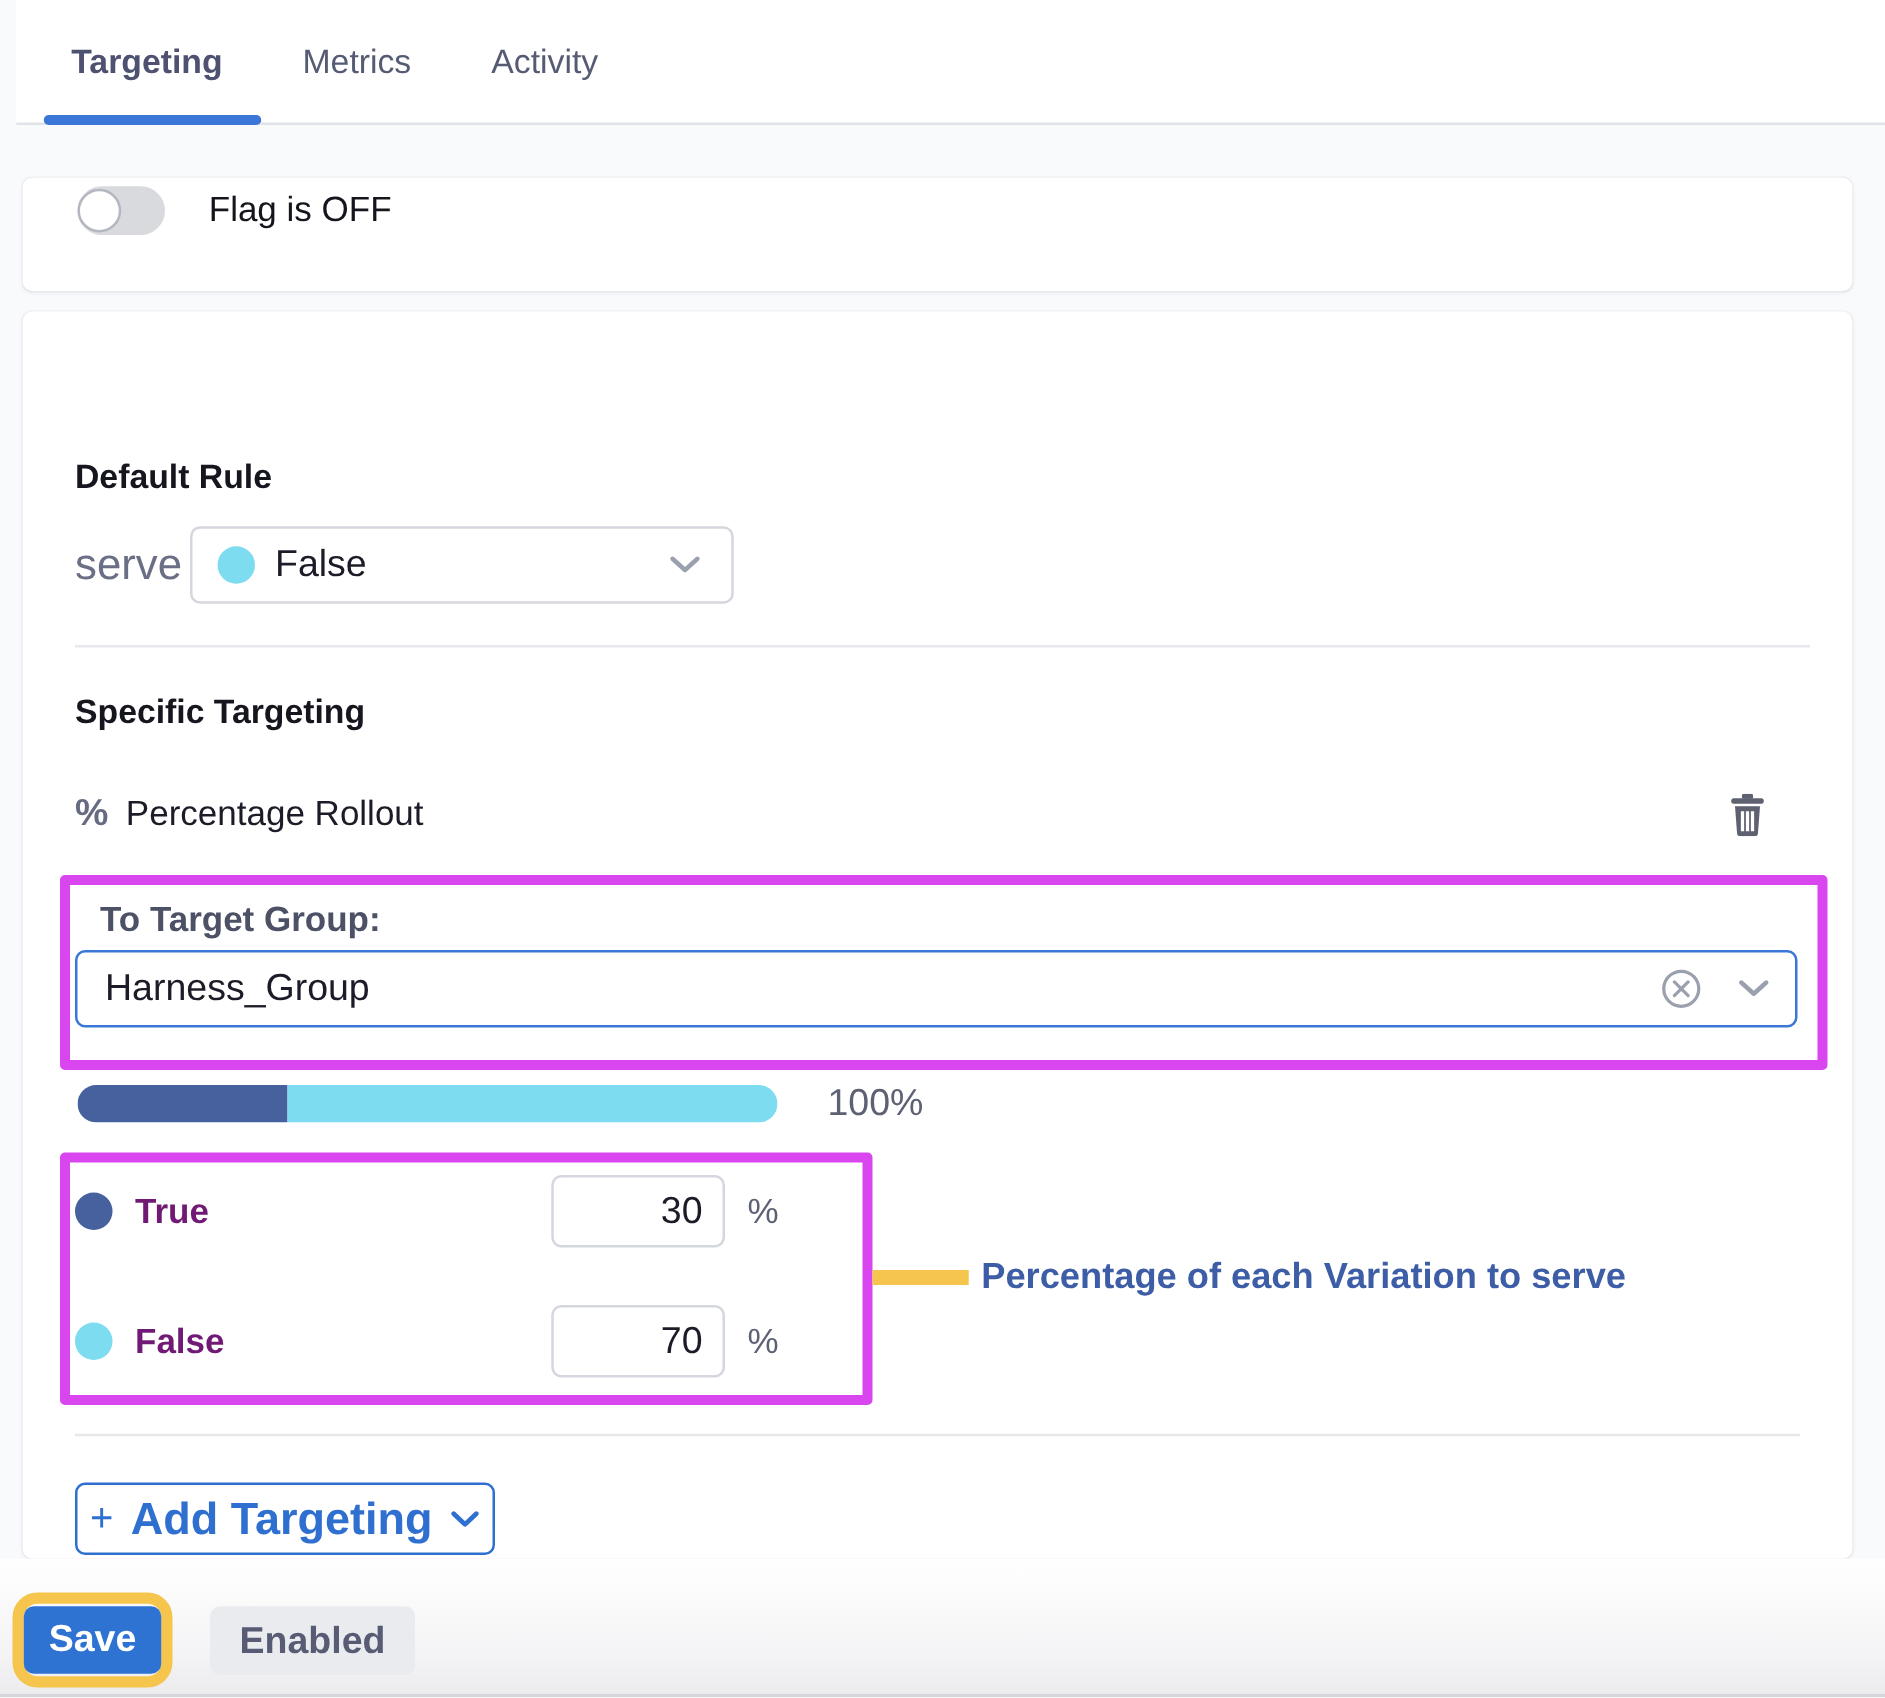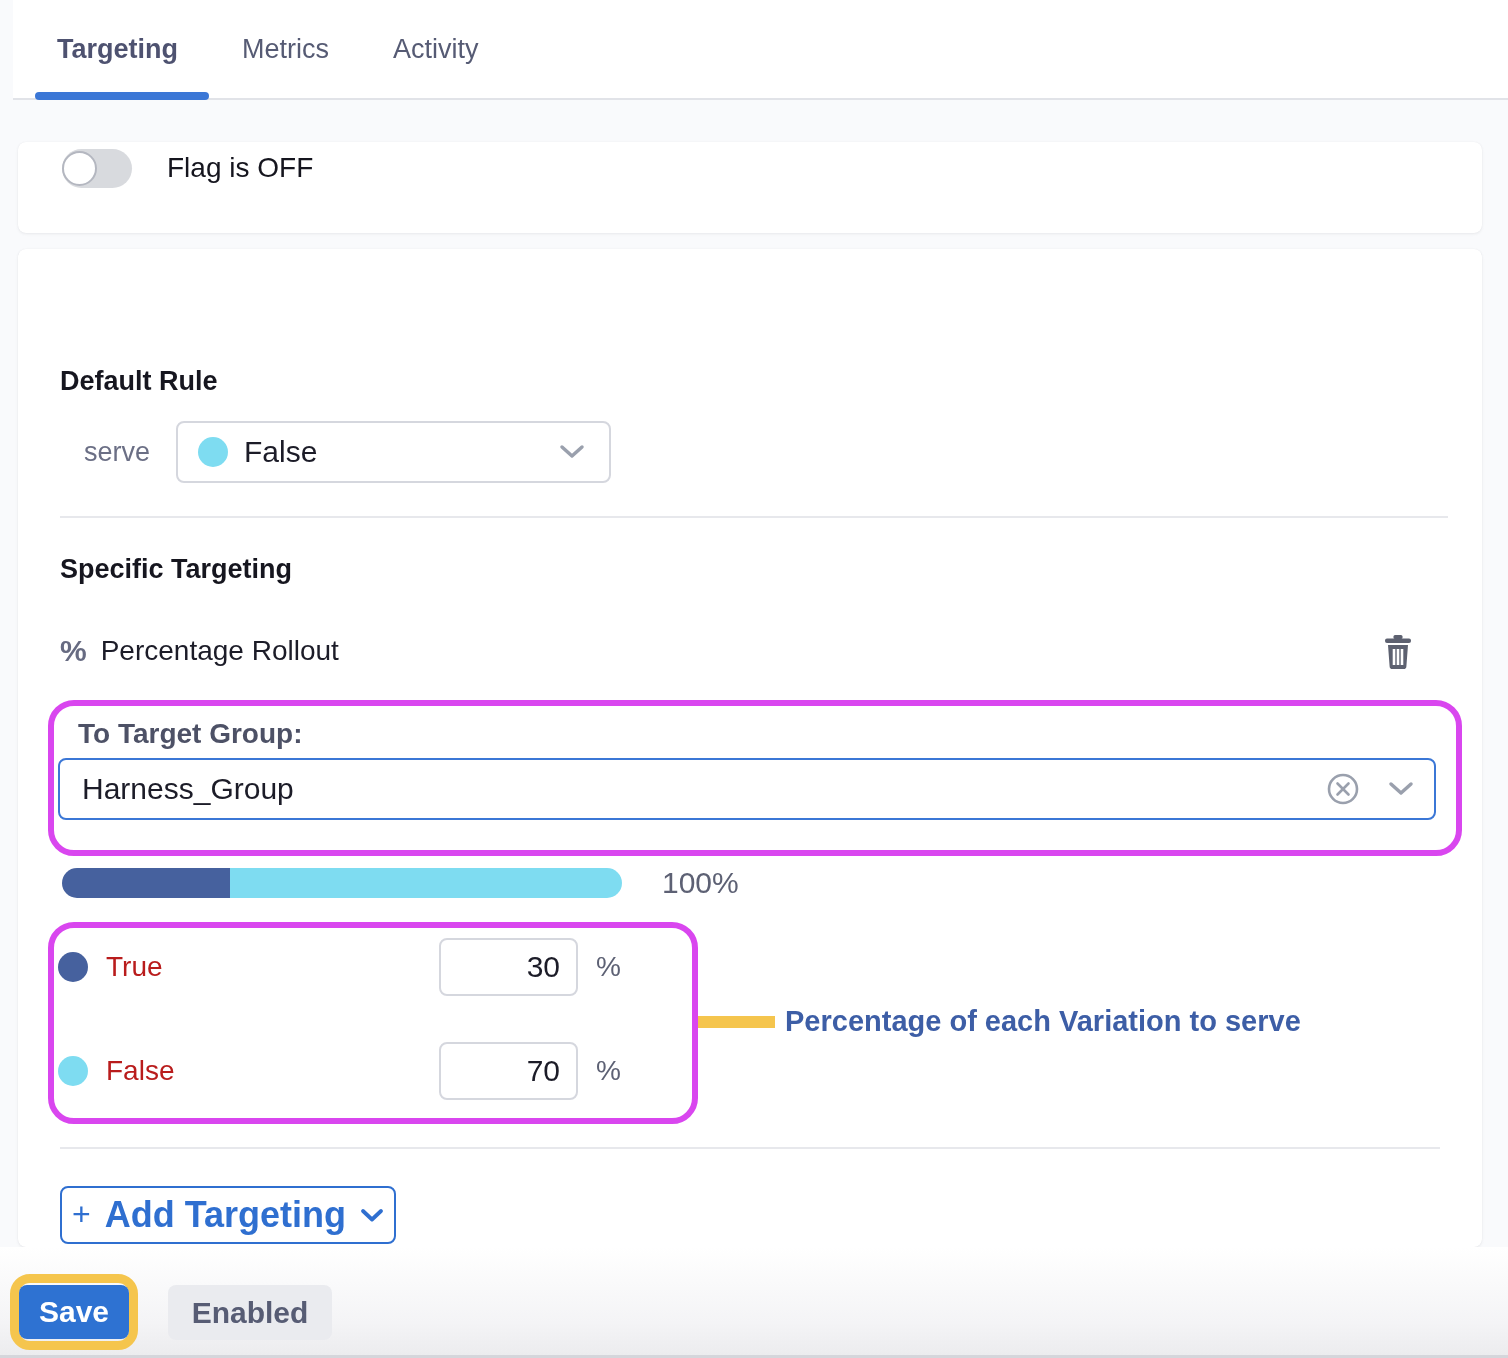--- a/index.html
+++ b/index.html
@@ -25,52 +25,52 @@
   .flag-row { position:absolute; left:44px; top:6px; display:flex; align-items:center; gap:35px; height:40px; }
   .toggle { position:relative; width:70px; height:39px; background:#d8dade; border-radius:20px; cursor:pointer; }
   .toggle .knob { position:absolute; left:0px; top:2px; width:35px; height:35px;
     background:#ffffff; border:2px solid #b4b7c0; border-radius:50%; }
   .flag-label { font-size:28px; color:#15151e; }
   
   .sec-title { position:absolute; left:60px; top:292px; display:flex; align-items:center; gap:12px;
     font-size:29px; font-weight:700; color:#16161f; }
   .h-default { position:absolute; left:60px; top:366px; font-size:27px; font-weight:700; color:#16161f; }
   .serve-row { position:absolute; left:60px; top:421px; display:flex; align-items:center; }
-  .serve-label { font-size:27px; color:#6b6f85; width:92px;margin-left:24px; }
+  .serve-label { font-size:35px; color:#6b6f85; width:92px; }
   .select { display:flex; align-items:center; background:#fff; border:2px solid #d5d7de;
     border-radius:8px; cursor:pointer; }
   .serve-select { width:435px; height:62px; padding:0 24px 0 20px; }
   .vdot { width:30px; height:30px; border-radius:50%; flex:none; }
   .serve-select .vname { font-size:30px; color:#1c1c28; margin-left:16px; flex:1; }
   .divider { position:absolute; height:2px; background:#e7e8ec; }
   .div1 { left:60px; top:516px; width:1388px; }
   .div2 { left:60px; top:1147px; width:1380px; }
   .h-specific { position:absolute; left:60px; top:554px; font-size:27px; font-weight:700; color:#16161f; }
   .rule-row { position:absolute; left:60px; top:634px; display:flex; align-items:center; gap:14px; }
   .pct-glyph { font-size:30px; font-weight:700; color:#676b82; }
   .rule-title { font-size:28px; color:#1c1c28; }
   .trash { position:absolute; left:1383px; top:635px; width:30px; height:34px; cursor:pointer; }
   
-  .hl { position:absolute; border:6px solid #d946ef; border-radius:26px; background:#ffffff; }
+  .hl { position:absolute; border:8px solid #d946ef; border-radius:4px; background:#ffffff; }
   .hl-group { left:48px; top:700px; width:1414px; height:156px; }
   .hl-vars  { left:48px; top:922px; width:650px; height:202px; }
   .tg-label { position:absolute; left:24px; top:12px; font-size:28px; font-weight:600; color:#4d5166; }
   .group-select { position:absolute; left:4px; top:52px; width:1378px; height:62px;
     border:2px solid #3b77d6; padding:0 20px 0 22px; gap:26px; }
   .group-select .gname { font-size:30px; color:#1c1c28; flex:1; }
   
   .rollout { position:absolute; left:62px; top:868px; width:560px; height:30px;
     border-radius:15px; overflow:hidden; display:flex; }
   .rollout .seg { height:100%; }
   .rollout-total { position:absolute; left:662px; top:868px; height:30px; line-height:30px;
     font-size:30px; color:#5d6174; }
   
   .var-row { position:absolute; left:0; width:100%; height:58px; }
   .var-row .vdot { position:absolute; left:4px; top:14px; }
-  .var-row .vlabel { position:absolute; left:52px; top:13px; font-size:28px; font-weight:400; color:#b91c1c; }
+  .var-row .vlabel { position:absolute; left:52px; top:13px; font-size:28px; font-weight:700; color:#701a75; }
   .var-row .vinput { position:absolute; left:385px; top:0; width:139px; height:58px;
     border:2px solid #d5d7de; border-radius:8px; font-family:"Liberation Sans",sans-serif;
     font-size:30px; color:#1c1c28; text-align:right; padding-right:16px; background:#fff; }
   .var-row .vpct { position:absolute; left:542px; top:13px; font-size:28px; color:#5d6174; }
   .row-true { top:10px; } .row-false { top:114px; }
   
   .connector { position:absolute; left:698px; top:1016px; width:77px; height:12px; background:#f5c54d; }
   .annotation { position:absolute; left:785px; top:1005px; font-size:29px; font-weight:700; color:#3d5ea6; }
   
   .add-btn { position:absolute; left:60px; top:1186px; width:336px; height:58px;

